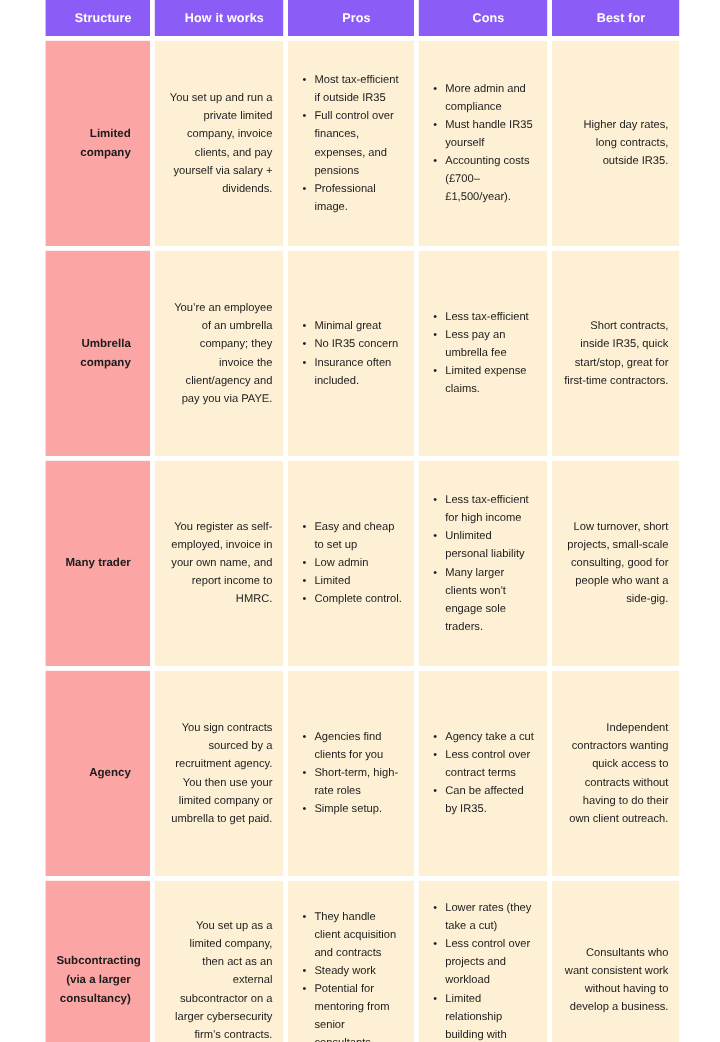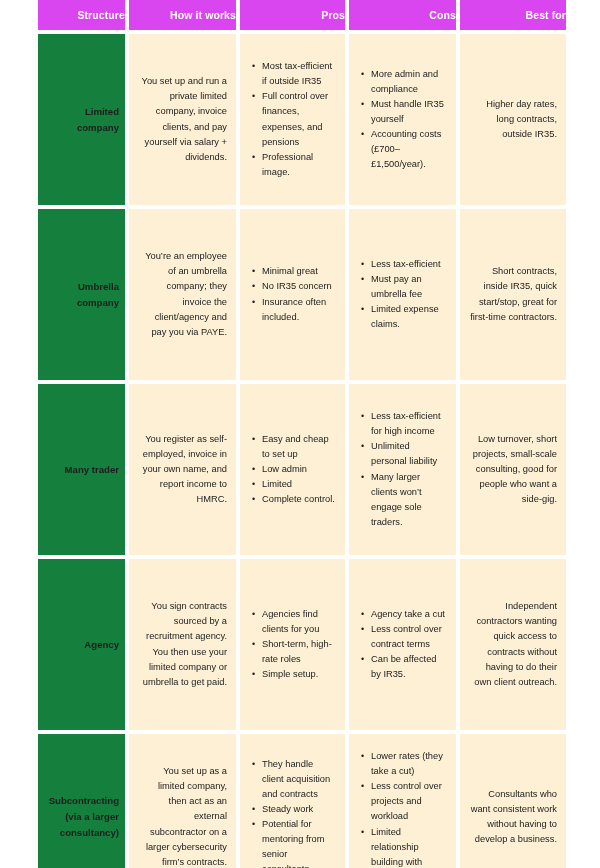--- a/index.html
+++ b/index.html
@@ -31,48 +31,48 @@
   }
 
   
   col.c1 { width: 87px; }
   col.c2 { width: 107px; }
   col.c3 { width: 105px; }
   col.c4 { width: 107px; }
   col.c5 { width: 106px; }
 
   thead th {
-    background: #d946ef;
+    background: #8b5cf6;
     color: #ffffff;
     font-size: 10.5px;
     font-weight: bold;
-    text-align: right;
+    text-align: center;
     vertical-align: middle;
     padding: 8px 0 8px 9px;
     height: 14px;
     letter-spacing: 0.1px;
   }
 
   tbody td {
     vertical-align: middle;
     font-size: 9.3px;
     line-height: 1.62;
     color: #1c1c1c;
     padding: 8px 9px;
     background: #fdf0d5;
     height: 155px;
   }
 
   tbody td.structure-cell {
-    background: #15803d;
+    background: #fca5a5;
     font-weight: bold;
     font-size: 9.6px;
     line-height: 1.65;
     padding-left: 9px;
-    padding-right: 6px;
+    padding-right: 16px;
   }
 
   tbody tr:last-child td {
     height: 150px;
   }
 
   ul.cell-list {
     margin: 0;
     padding: 0 0 0 13px;
     list-style: none;
@@ -152,21 +152,21 @@
           <td>
             <ul class="cell-list">
               <li>Minimal great</li>
               <li>No IR35 concern</li>
               <li>Insurance often included.</li>
             </ul>
           </td>
           <td>
             <ul class="cell-list">
               <li>Less tax-efficient</li>
-              <li>Must pay an umbrella fee</li>
+              <li>Less pay an umbrella fee</li>
               <li>Limited expense claims.</li>
             </ul>
           </td>
           <td>
             <p class="cell-text">Short contracts, inside IR35, quick start/stop, great for first-time contractors.</p>
           </td>
         </tr>
         <tr>
           <td class="structure-cell">
             <p class="cell-text">Many trader</p>

